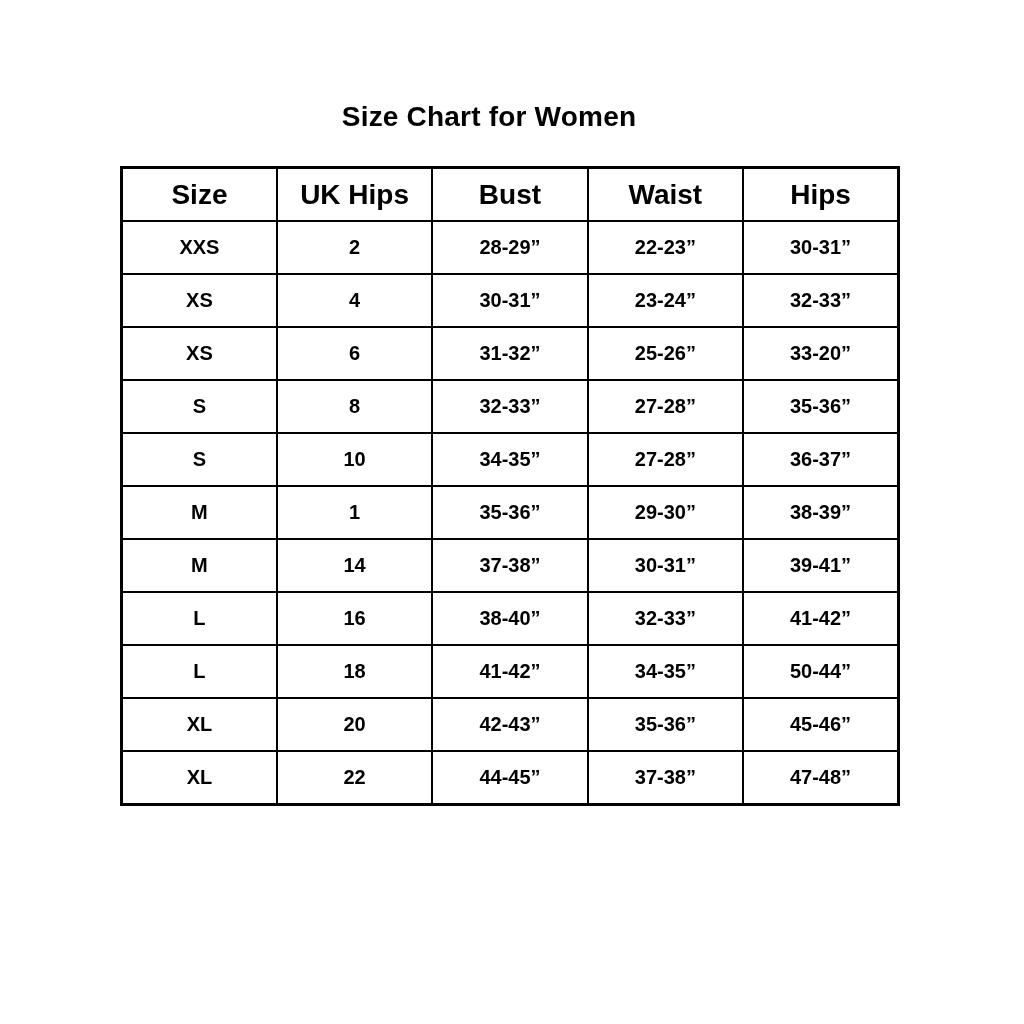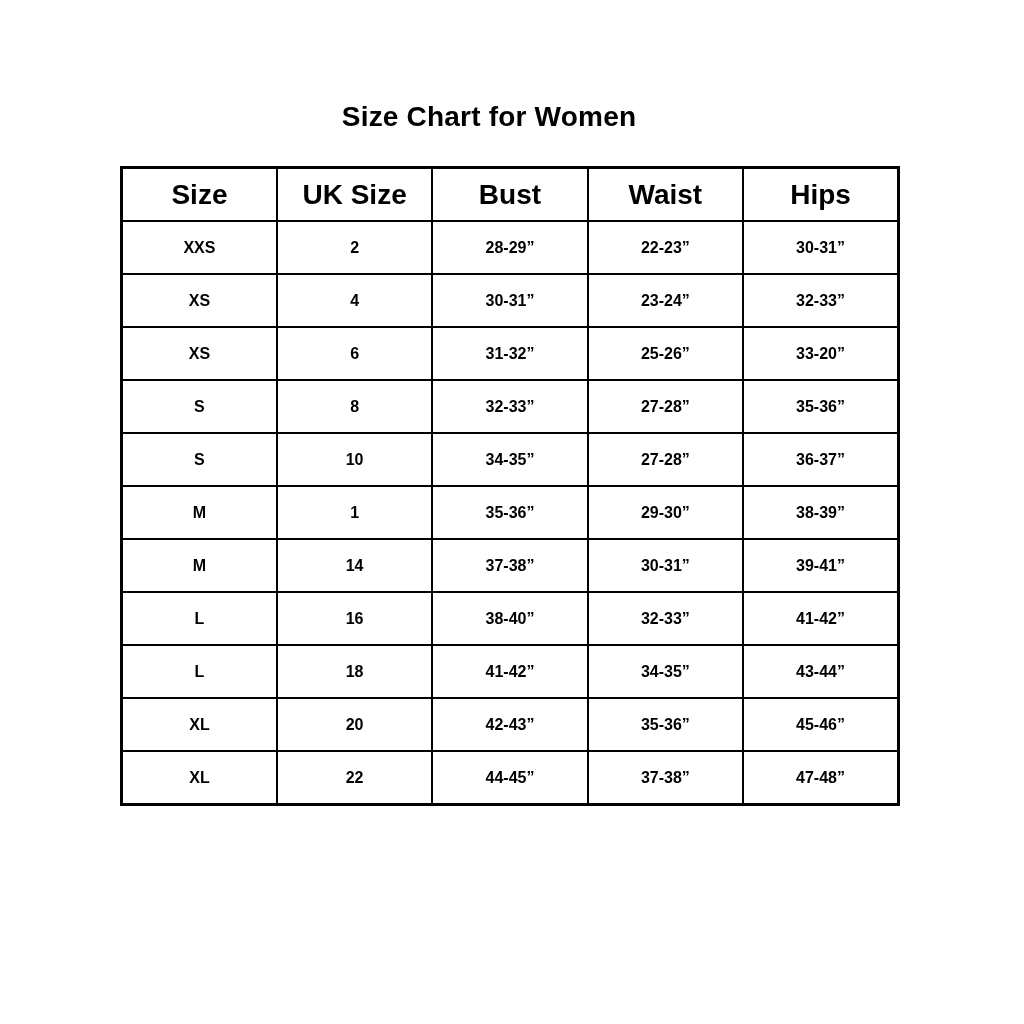--- a/index.html
+++ b/index.html
@@ -44,35 +44,35 @@
     font-weight: bold;
     height: 51px;
     padding: 0;
     color: #000000;
     background: #ffffff;
   }
   table.size-chart th {
     font-size: 28px;
   }
   table.size-chart td {
-    font-size: 16px;
+    font-size: 20px;
   }
 </style>
 </head>
 <body>
 
 <div class="page">
 
   <div class="chart-title">Size Chart for Women</div>
 
   <table class="size-chart">
     <thead>
       <tr>
         <th>Size</th>
-        <th>UK Size</th>
+        <th>UK Hips</th>
         <th>Bust</th>
         <th>Waist</th>
         <th>Hips</th>
       </tr>
     </thead>
     <tbody>
       <tr>
         <td>XXS</td>
         <td>2</td>
         <td>28-29”</td>
@@ -126,21 +126,21 @@
         <td>16</td>
         <td>38-40”</td>
         <td>32-33”</td>
         <td>41-42”</td>
       </tr>
       <tr>
         <td>L</td>
         <td>18</td>
         <td>41-42”</td>
         <td>34-35”</td>
-        <td>43-44”</td>
+        <td>50-44”</td>
       </tr>
       <tr>
         <td>XL</td>
         <td>20</td>
         <td>42-43”</td>
         <td>35-36”</td>
         <td>45-46”</td>
       </tr>
       <tr>
         <td>XL</td>

